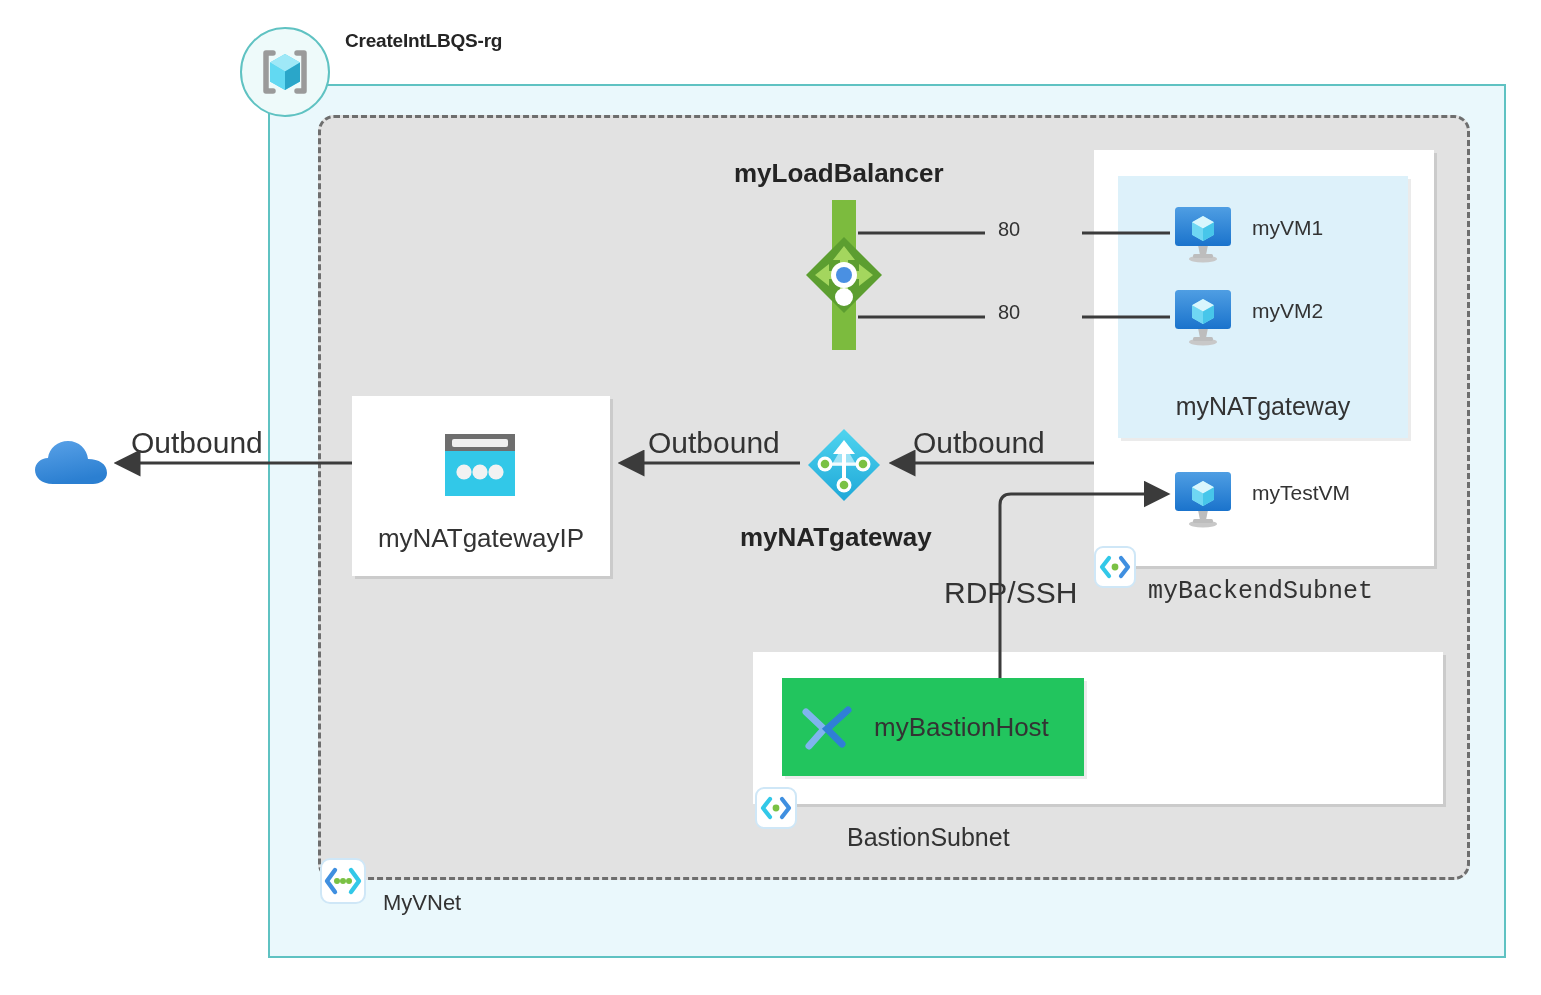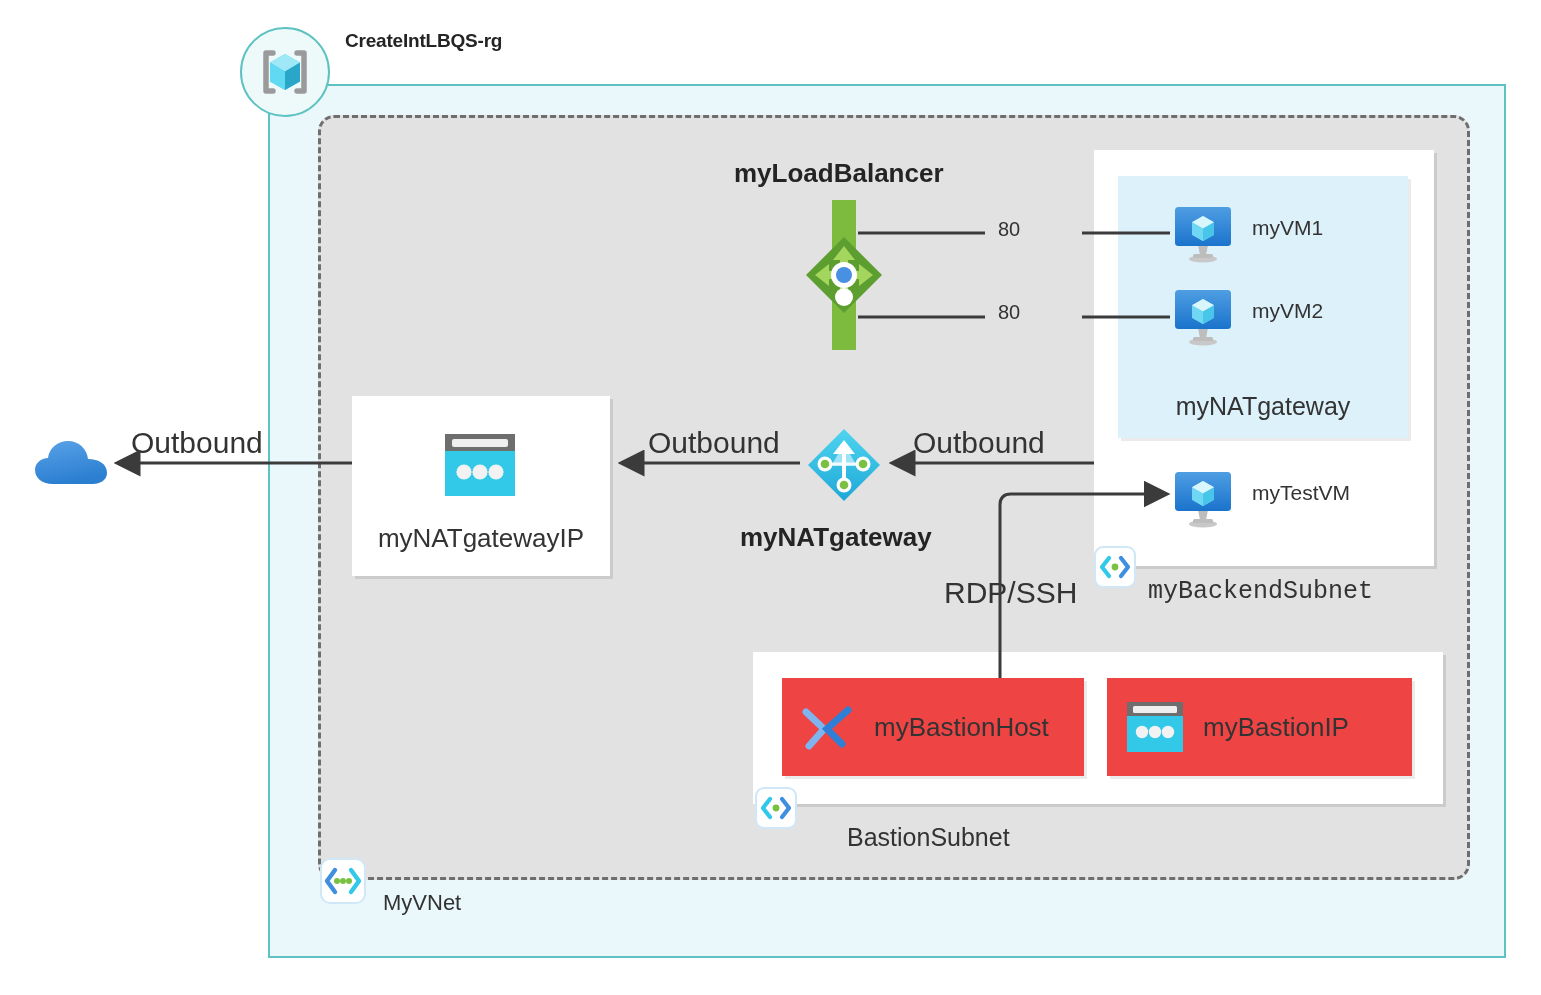--- a/index.html
+++ b/index.html
@@ -107,21 +107,21 @@
     width: 42px; height: 42px;
   }
   #bastion-subnet-label {
     left: 812px; top: 823px;
     font-size: 25px;
     color: #333;
     white-space: nowrap;
     margin-left: 35px;
   }
   .bastion-card {
-    background: #ef4444;
+    background: #22c55e;
     box-shadow: 3px 3px 0 rgba(0,0,0,0.08);
     display: flex;
     align-items: center;
   }
   #bastion-host-card { left: 782px; top: 678px; width: 302px; height: 98px; }
   #bastion-ip-card   { left: 1107px; top: 678px; width: 305px; height: 98px; }
   .bastion-card .lbl {
     font-size: 26px;
     color: #333;
     margin-left: 14px;
@@ -200,33 +200,20 @@
       <svg width="54" height="54" viewBox="0 0 54 54">
         <g stroke-linecap="round" fill="none" stroke-width="7">
           <path d="M6 12 L24 29 L9 46" stroke="#7fb4ee"></path>
           <path d="M48 10 L27 29 L42 44" stroke="#2f7fd6"></path>
         </g>
       </svg>
     </span>
     <span class="lbl" style="margin-left:92px;">myBastionHost</span>
   </div>
 
-  <div class="abs bastion-card" id="bastion-ip-card">
-    <span class="abs" style="left:20px;top:24px;width:56px;height:50px;">
-      <svg width="56" height="50" viewBox="0 0 56 50">
-        <rect x="0" y="0" width="56" height="14" fill="#6e6e6e"></rect>
-        <rect x="6" y="4" width="44" height="7" rx="1.5" fill="#efefef"></rect>
-        <rect x="0" y="14" width="56" height="36" fill="#32c8e8"></rect>
-        <circle cx="15" cy="30" r="6.2" fill="#f2f2f2"></circle>
-        <circle cx="28" cy="30" r="6.2" fill="#f2f2f2"></circle>
-        <circle cx="41" cy="30" r="6.2" fill="#f2f2f2"></circle>
-      </svg>
-    </span>
-    <span class="lbl" style="margin-left:96px;">myBastionIP</span>
-  </div>
 
   <div class="abs" id="bastion-subnet-icon">
     <svg width="42" height="42" viewBox="0 0 42 42">
       <rect x="1" y="1" width="40" height="40" rx="8" fill="#ffffff" stroke="#cfe7f7" stroke-width="2"></rect>
       <g fill="none" stroke-width="4.2" stroke-linecap="round" stroke-linejoin="round">
         <path d="M15 12 L8 21 L15 30" stroke="#32c8e8"></path>
         <path d="M27 12 L34 21 L27 30" stroke="#3f8fe0"></path>
       </g>
       <circle cx="21" cy="21" r="3.4" fill="#7ac143"></circle>
     </svg>

